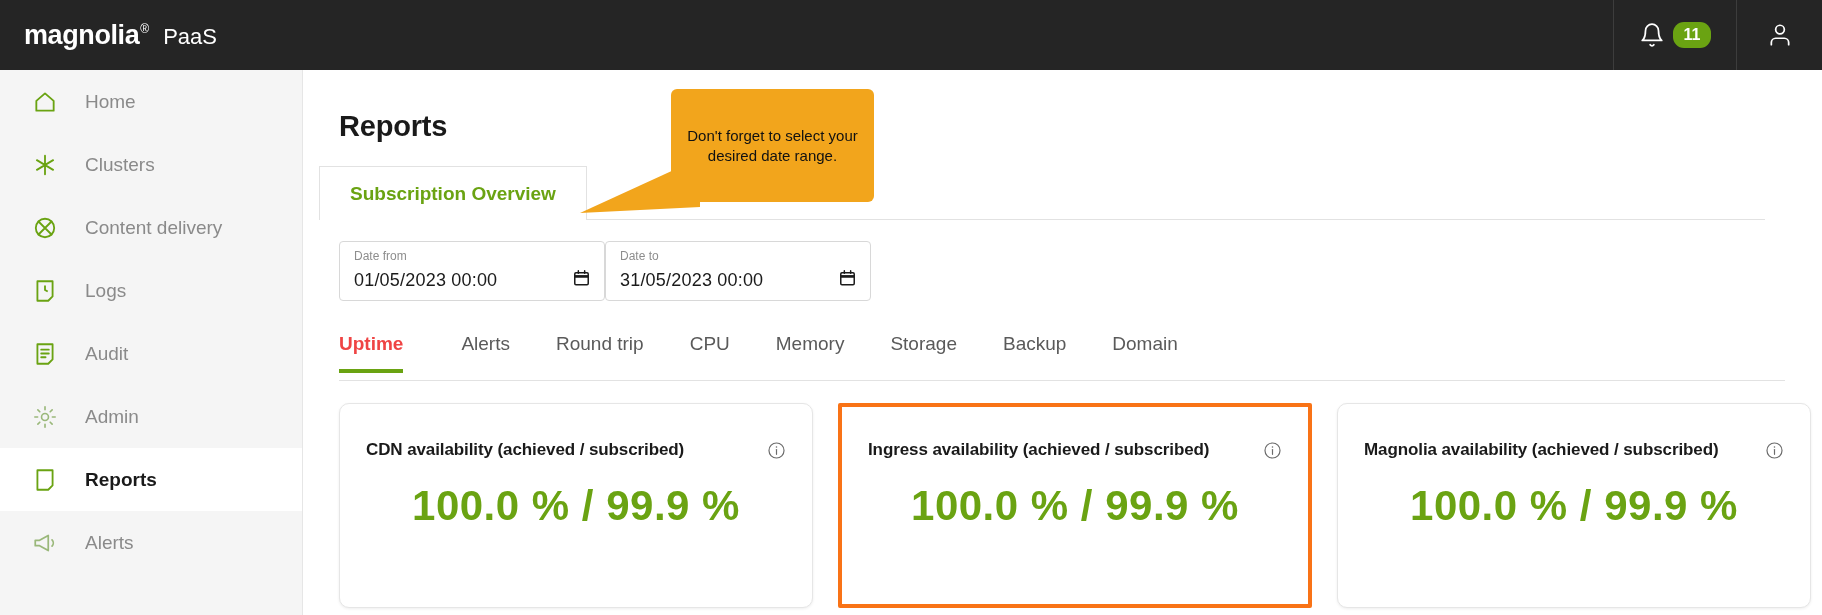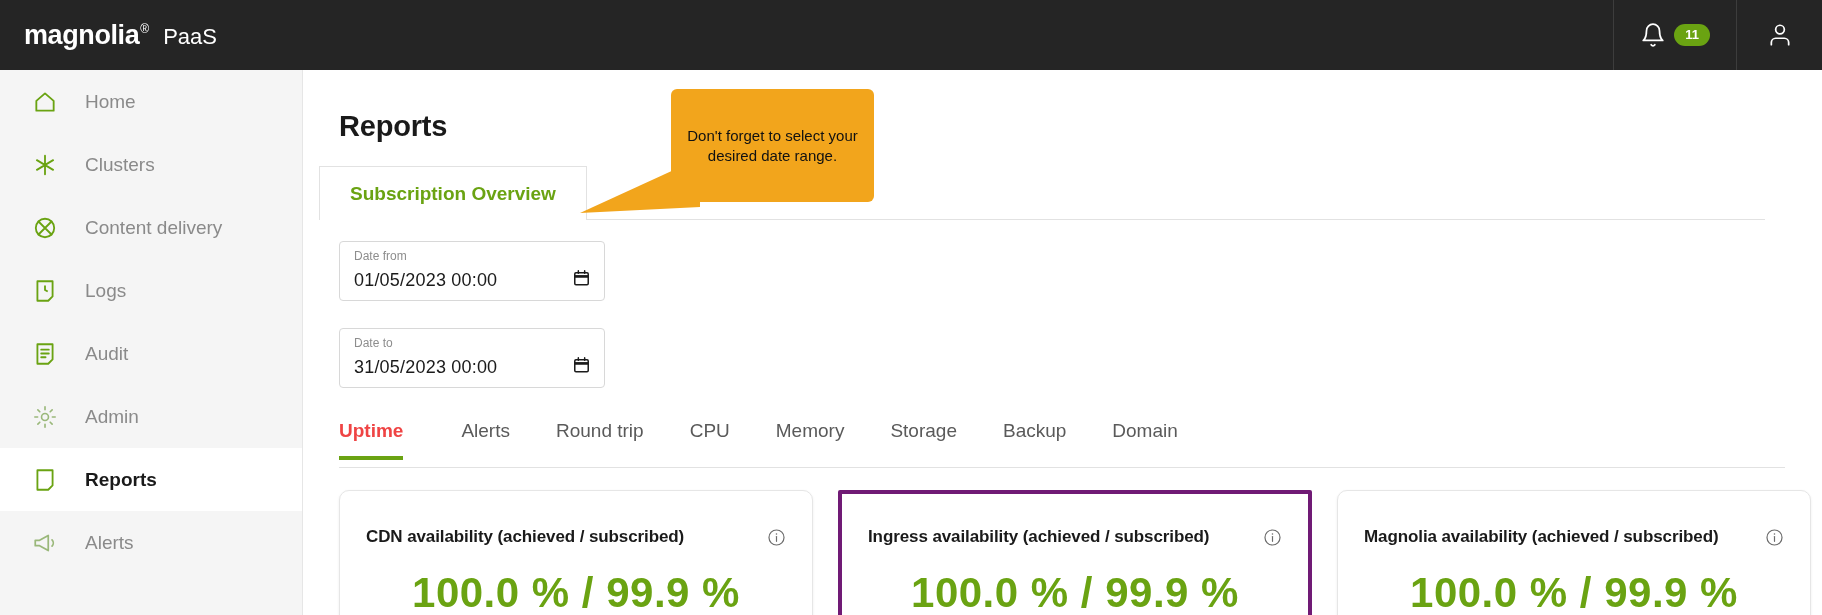--- a/index.html
+++ b/index.html
@@ -57,21 +57,21 @@
     align-items: center;
     justify-content: center;
     border-left: 1px solid #3d3d3d;
     height: 70px;
   }
   .notif-cell { width: 123px; gap: 8px; }
   .avatar-cell { width: 86px; }
   .badge {
     background: #6aa312;
     color: #ffffff;
-    font-size: 13px;
+    font-size: 16px;
     font-weight: 700;
     border-radius: 11px;
     padding: 3px 11px;
     line-height: 1.2;
   }
 
   
   .sidebar {
     position: absolute;
     top: 70px; left: 0;
@@ -142,23 +142,21 @@
     bottom: 0;
     width: 1446px;
     height: 1px;
     background: #e2e2e2;
     z-index: 1;
   }
 
   
   .daterow {
     display: flex;
-    gap: 27px;
     margin: 21px 0 0 36px;
-    flex-direction: column;
   }
   .datefield {
     width: 266px;
     height: 60px;
     border: 1px solid #d8d8d8;
     border-radius: 4px;
     position: relative;
     background: #ffffff;
     padding: 7px 12px 0 14px;
   }
@@ -220,21 +218,21 @@
     width: 474px;
     height: 205px;
     background: #ffffff;
     border: 1px solid #e6e6e6;
     border-radius: 10px;
     box-shadow: 0 1px 3px rgba(0,0,0,0.07);
     padding: 36px 26px 0 26px;
     position: relative;
   }
   .card.highlight {
-    border: 4px solid #701a75;
+    border: 4px solid #f97316;
     border-radius: 2px;
     box-shadow: none;
     padding-top: 33px;
   }
   .card-head {
     display: flex;
     align-items: center;
     justify-content: space-between;
   }
   .card-title {

